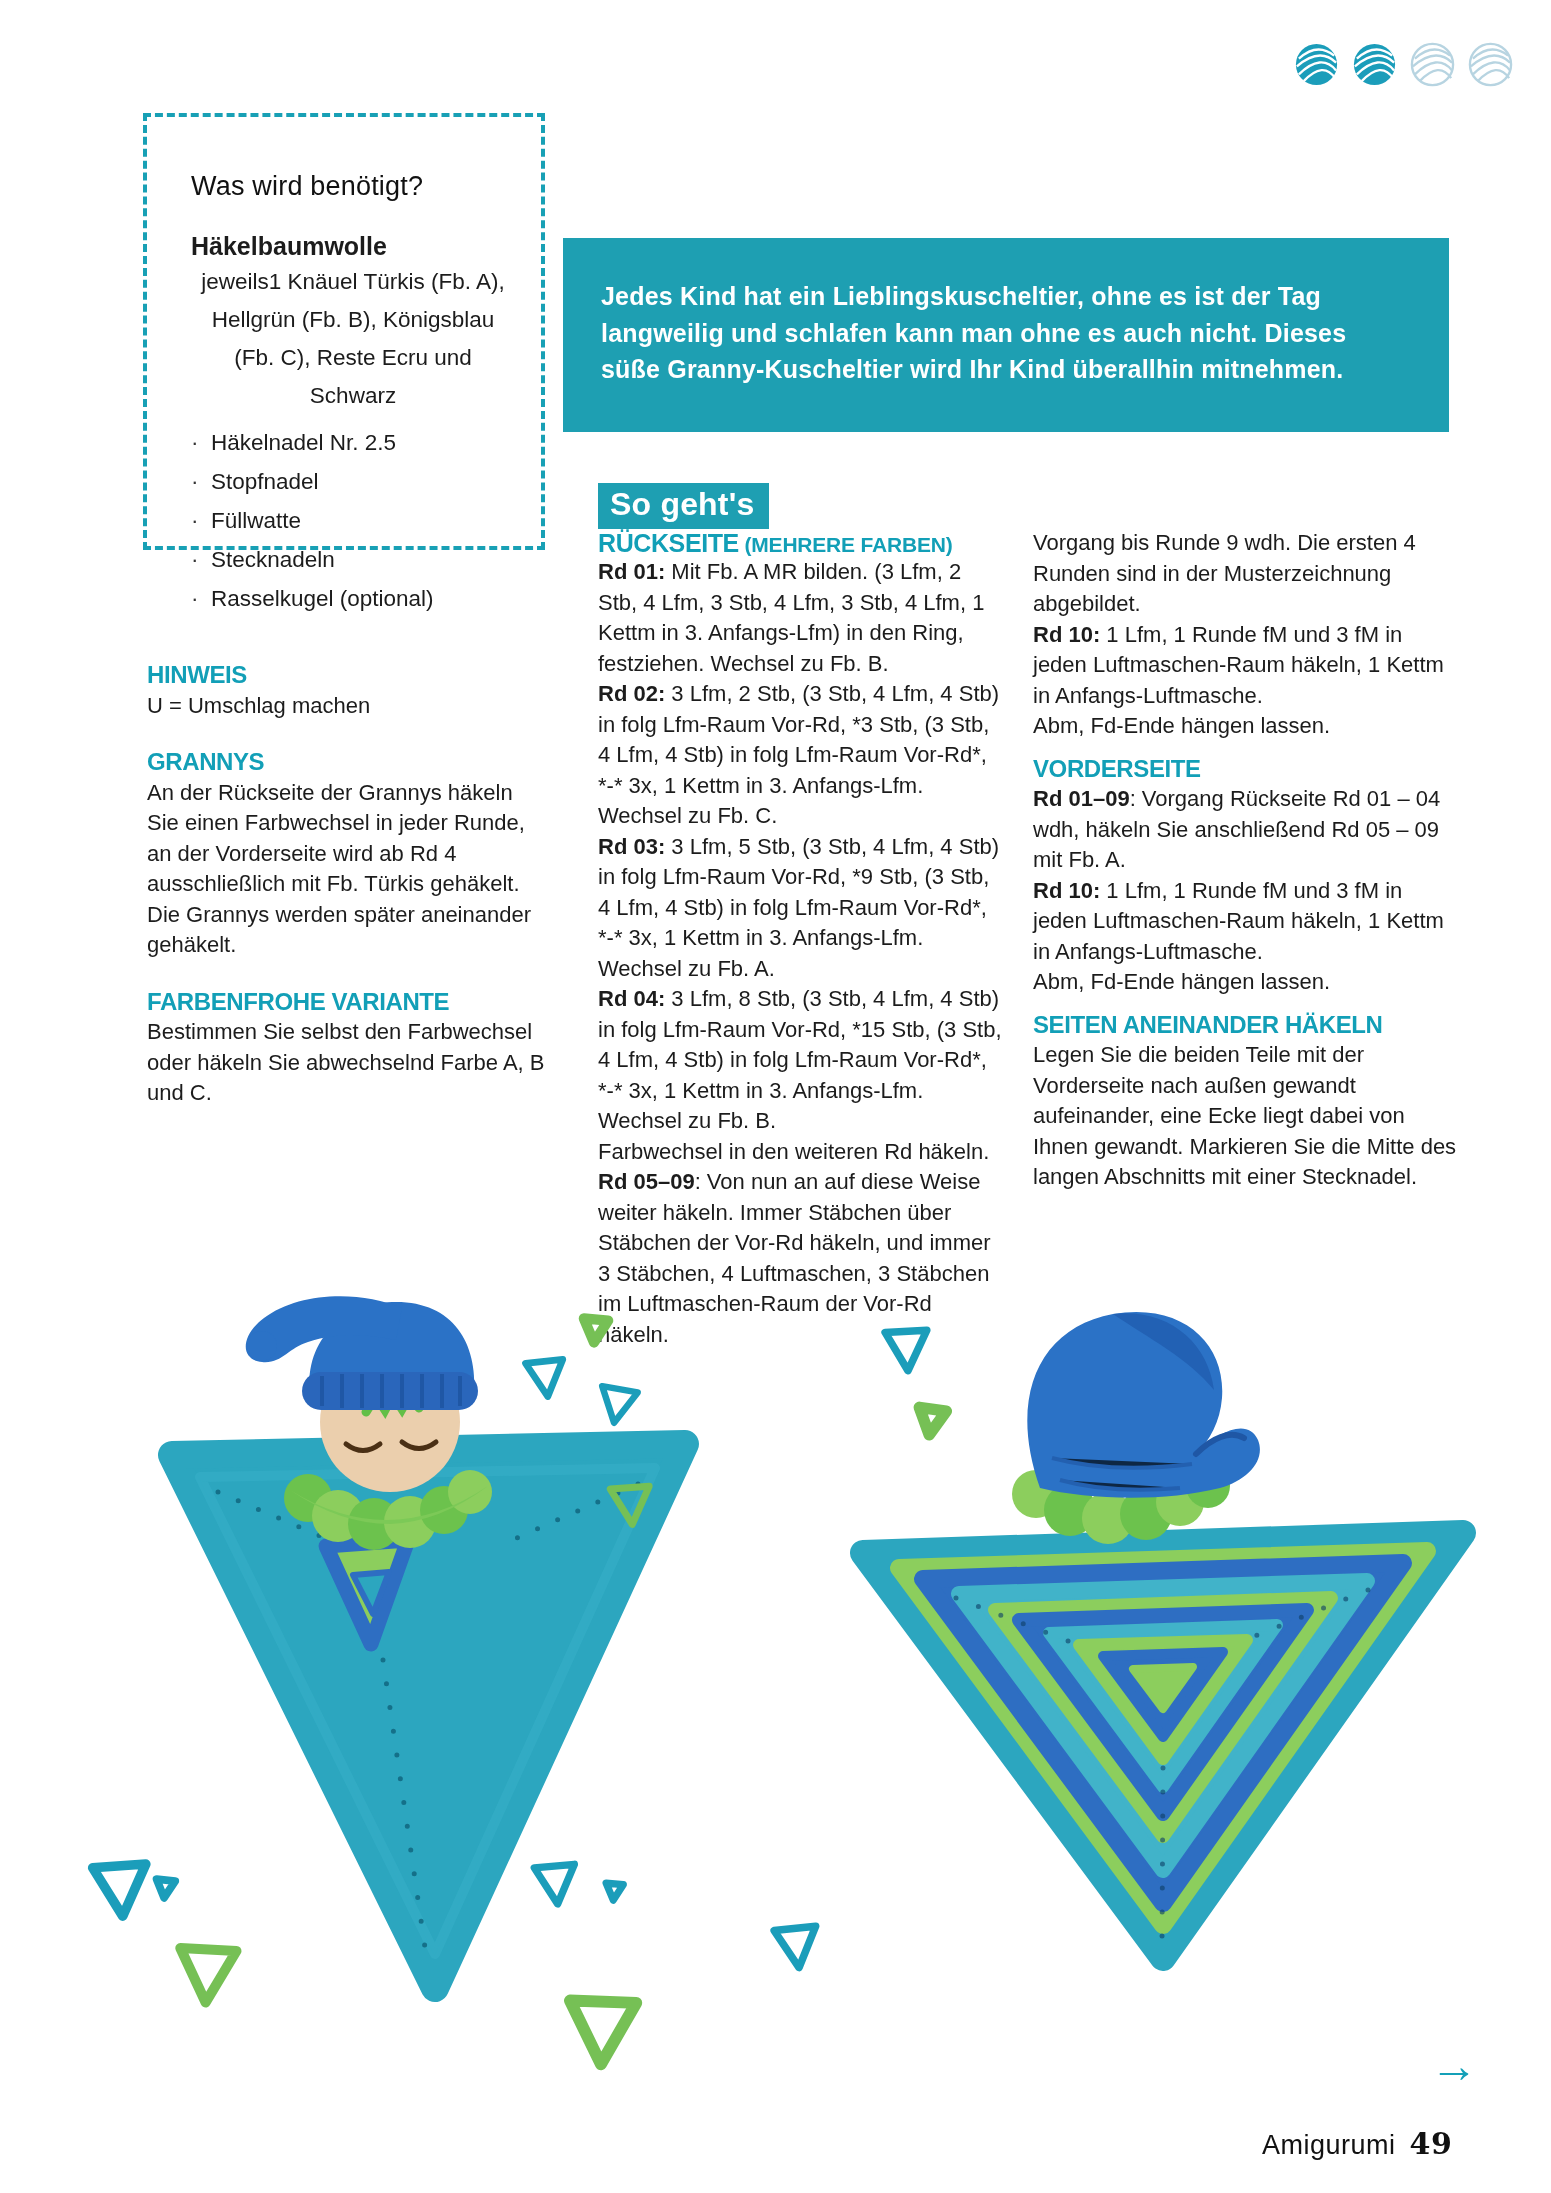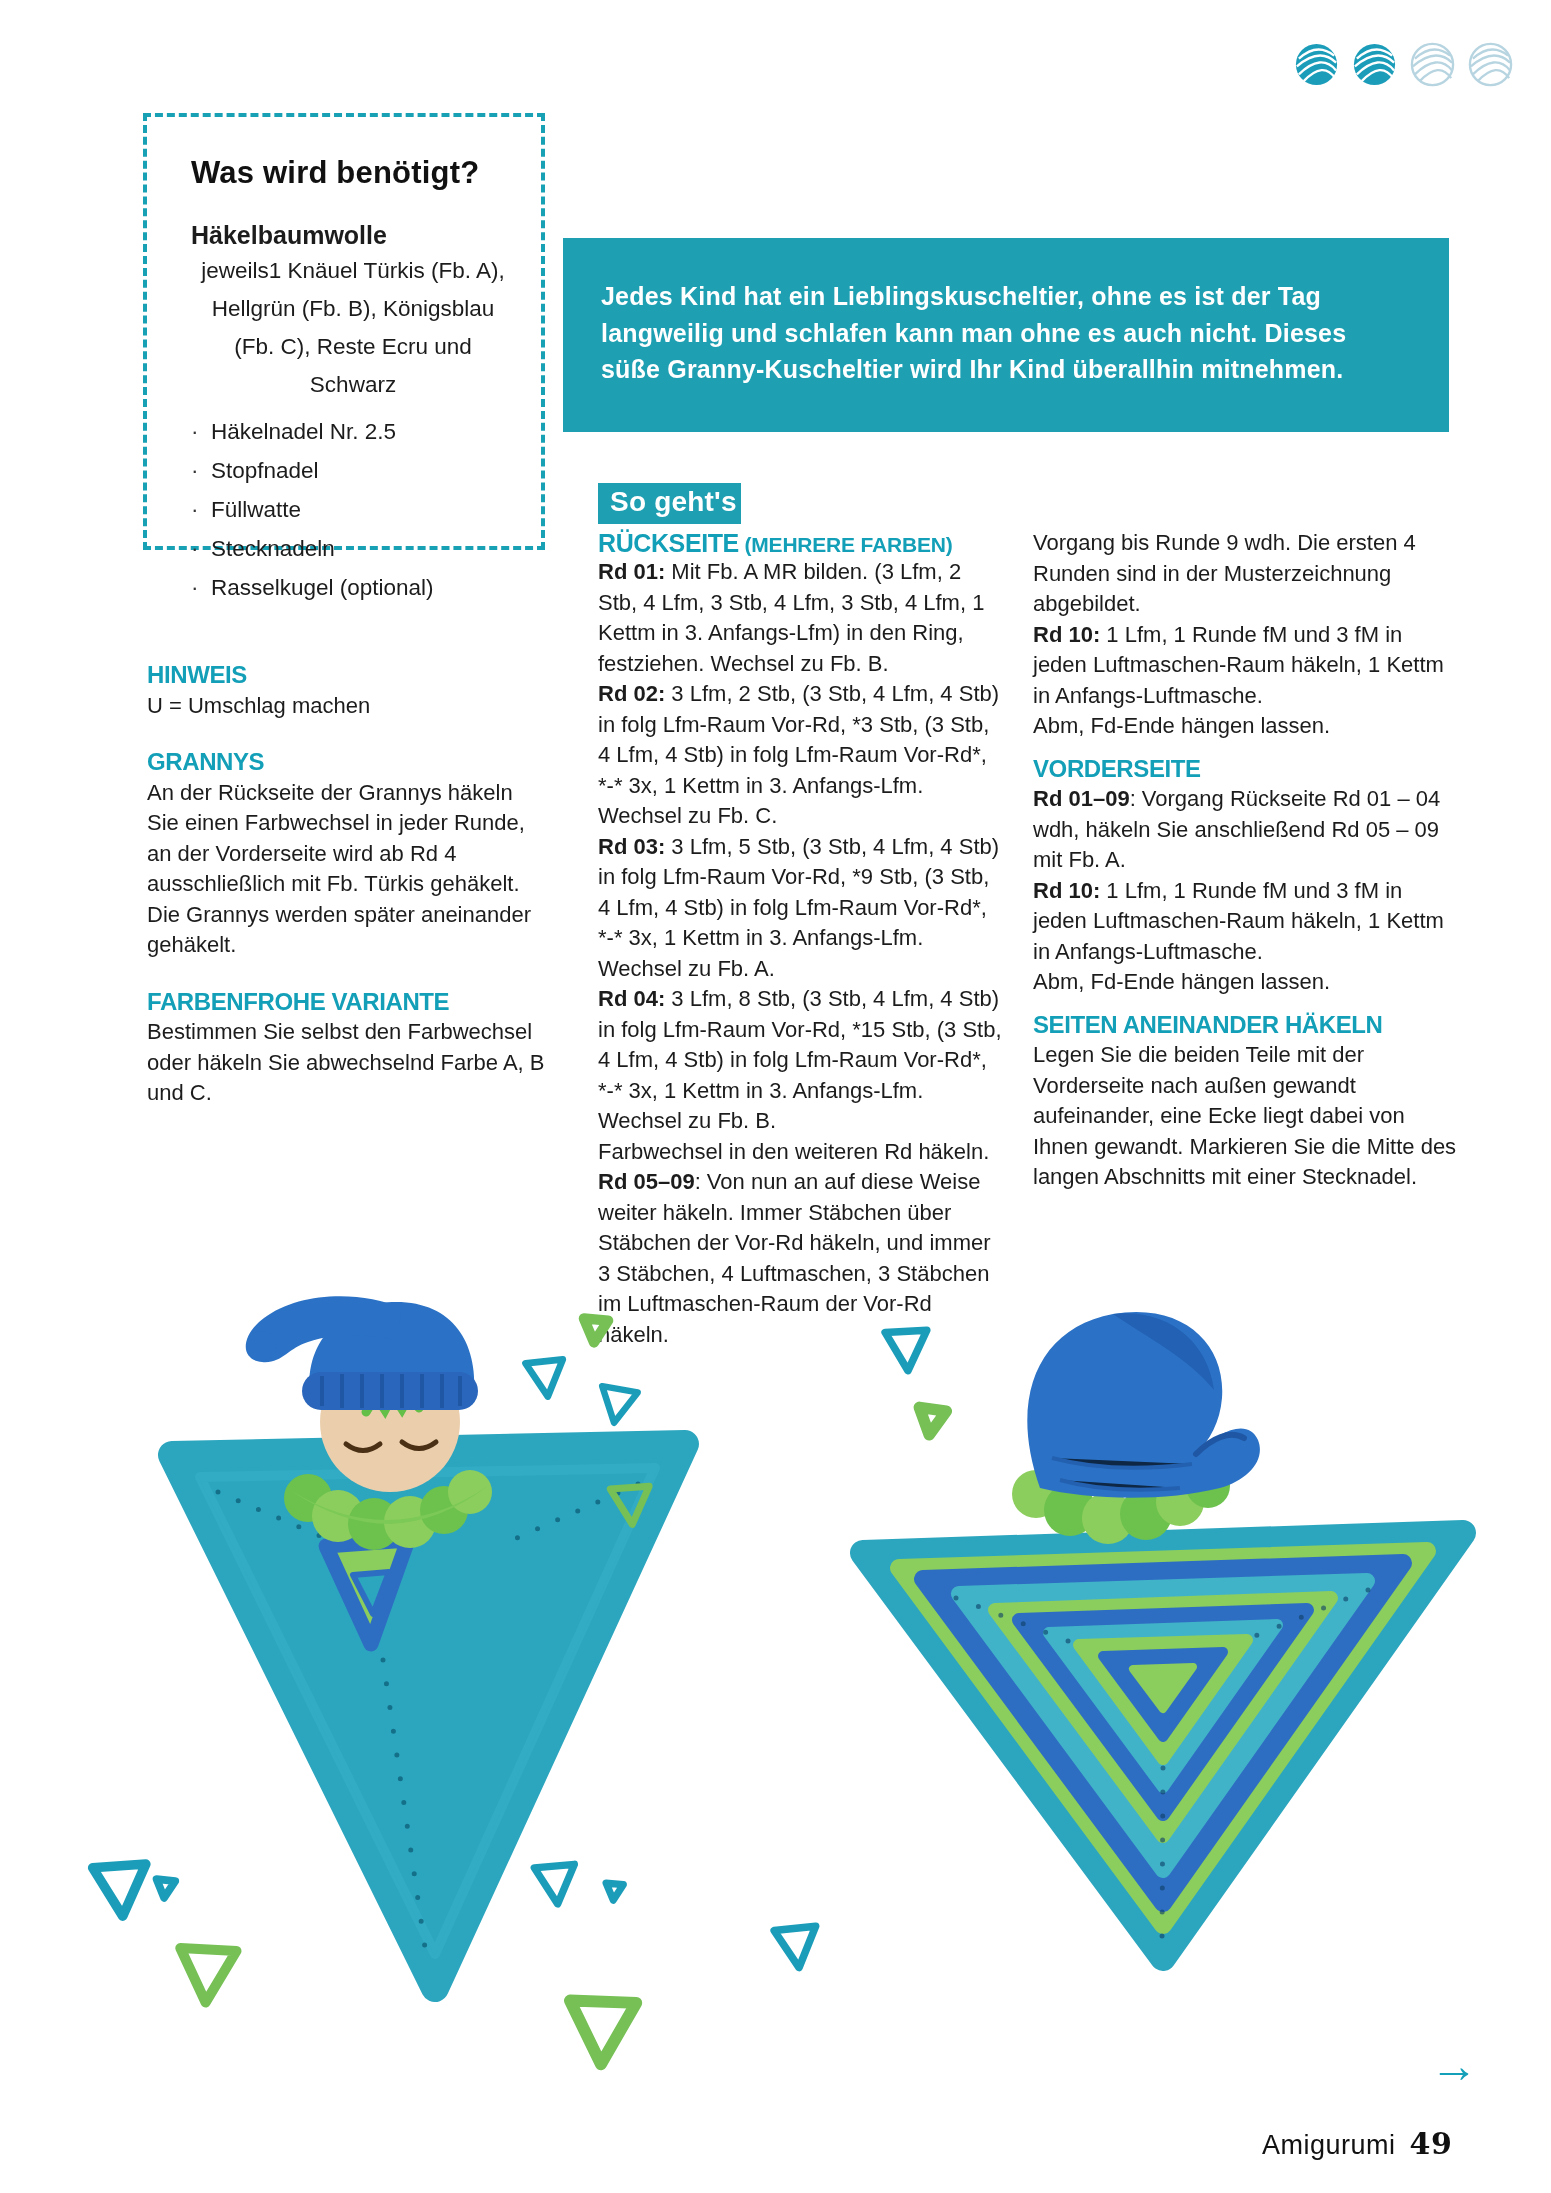--- a/index.html
+++ b/index.html
@@ -10,38 +10,38 @@
   }
   
   .yarn-rating{position:absolute;left:1292px;top:40px;display:flex;gap:9px;}
   .yarn-rating svg{display:block;}
   
   .materials-box{
     position:absolute;left:143px;top:113px;width:402px;height:437px;
     border:4px dashed #18a0b5;box-sizing:border-box;
     padding:38px 26px 0 44px;
   }
-  .materials-title{font-size:31px;font-weight:700;letter-spacing:.2px;margin:0 0 30px 0;color:#111;}
+  .materials-title{font-size:27px;font-weight:400;letter-spacing:.2px;margin:16px 0 30px 0;color:#111;}
   .materials-sub{font-size:25px;font-weight:700;margin:0 0 2px 0;}
   .materials-intro{font-size:22.5px;line-height:38px;margin:0 0 8px 0;text-align:center;}
   .materials-list{list-style:none;margin:0;padding:0;}
   .materials-list li{font-size:22.5px;line-height:39px;display:flex;}
   .materials-list .bullet{width:20px;color:#333;}
   
   .banner{
     position:absolute;left:563px;top:238px;width:886px;height:194px;
     background:#1e9fb2;color:#ffffff;box-sizing:border-box;
     padding:40px 40px 0 38px;font-size:25px;line-height:36.5px;font-weight:700;
     letter-spacing:.2px;
   }
   
   .teal-head{color:#129fb7;font-weight:700;font-size:24px;letter-spacing:-.4px;margin:0;}
   .badge{
     position:absolute;left:598px;top:483px;background:#1e9fb2;color:#fff;
-    font-size:28px;font-weight:700;padding:3px 4px 6px 12px;letter-spacing:.2px;
+    font-size:32px;font-weight:700;padding:3px 14px 6px 12px;letter-spacing:.2px;
   }
   .rueckseite-line{position:absolute;left:598px;top:529px;white-space:nowrap;}
   .rueckseite-line .h1{color:#129fb7;font-weight:700;font-size:25px;letter-spacing:-.4px;}
   .rueckseite-line .h2{color:#129fb7;font-weight:700;font-size:21px;letter-spacing:-.2px;}
   
   .col{position:absolute;font-size:22px;line-height:30.5px;}
   .col p{margin:0;}
   .col-left{left:147px;top:652px;width:400px;margin-top:8px;}
   .col-mid{left:598px;top:557px;width:408px;}
   .col-right{left:1033px;top:528px;width:424px;}

